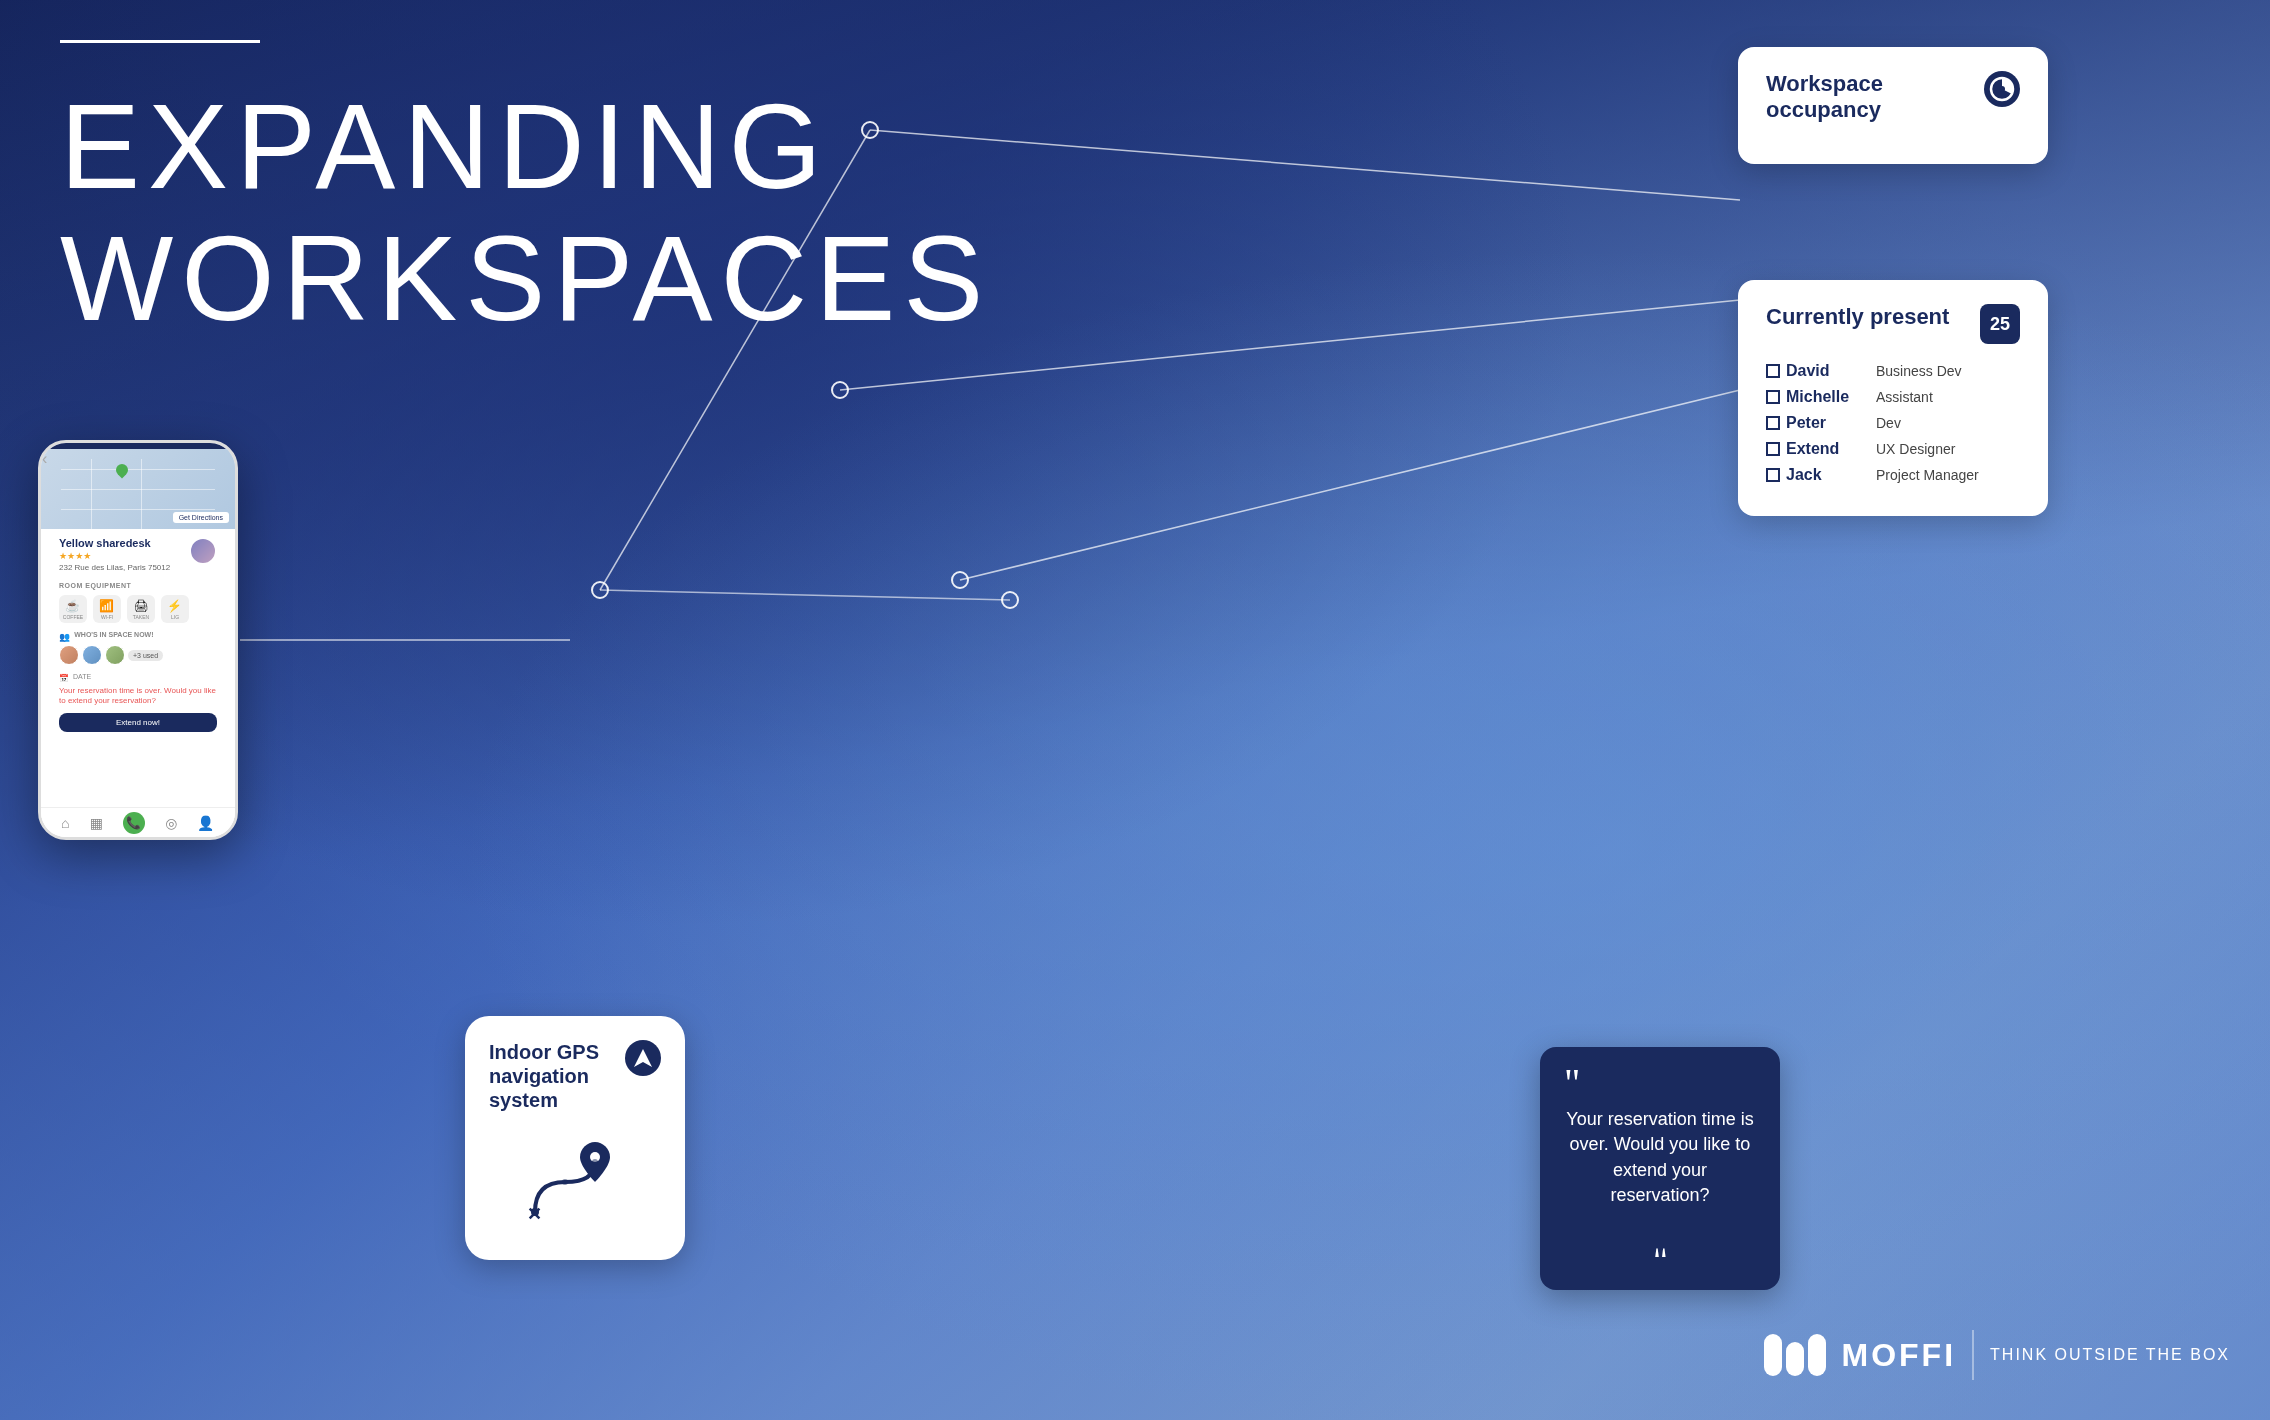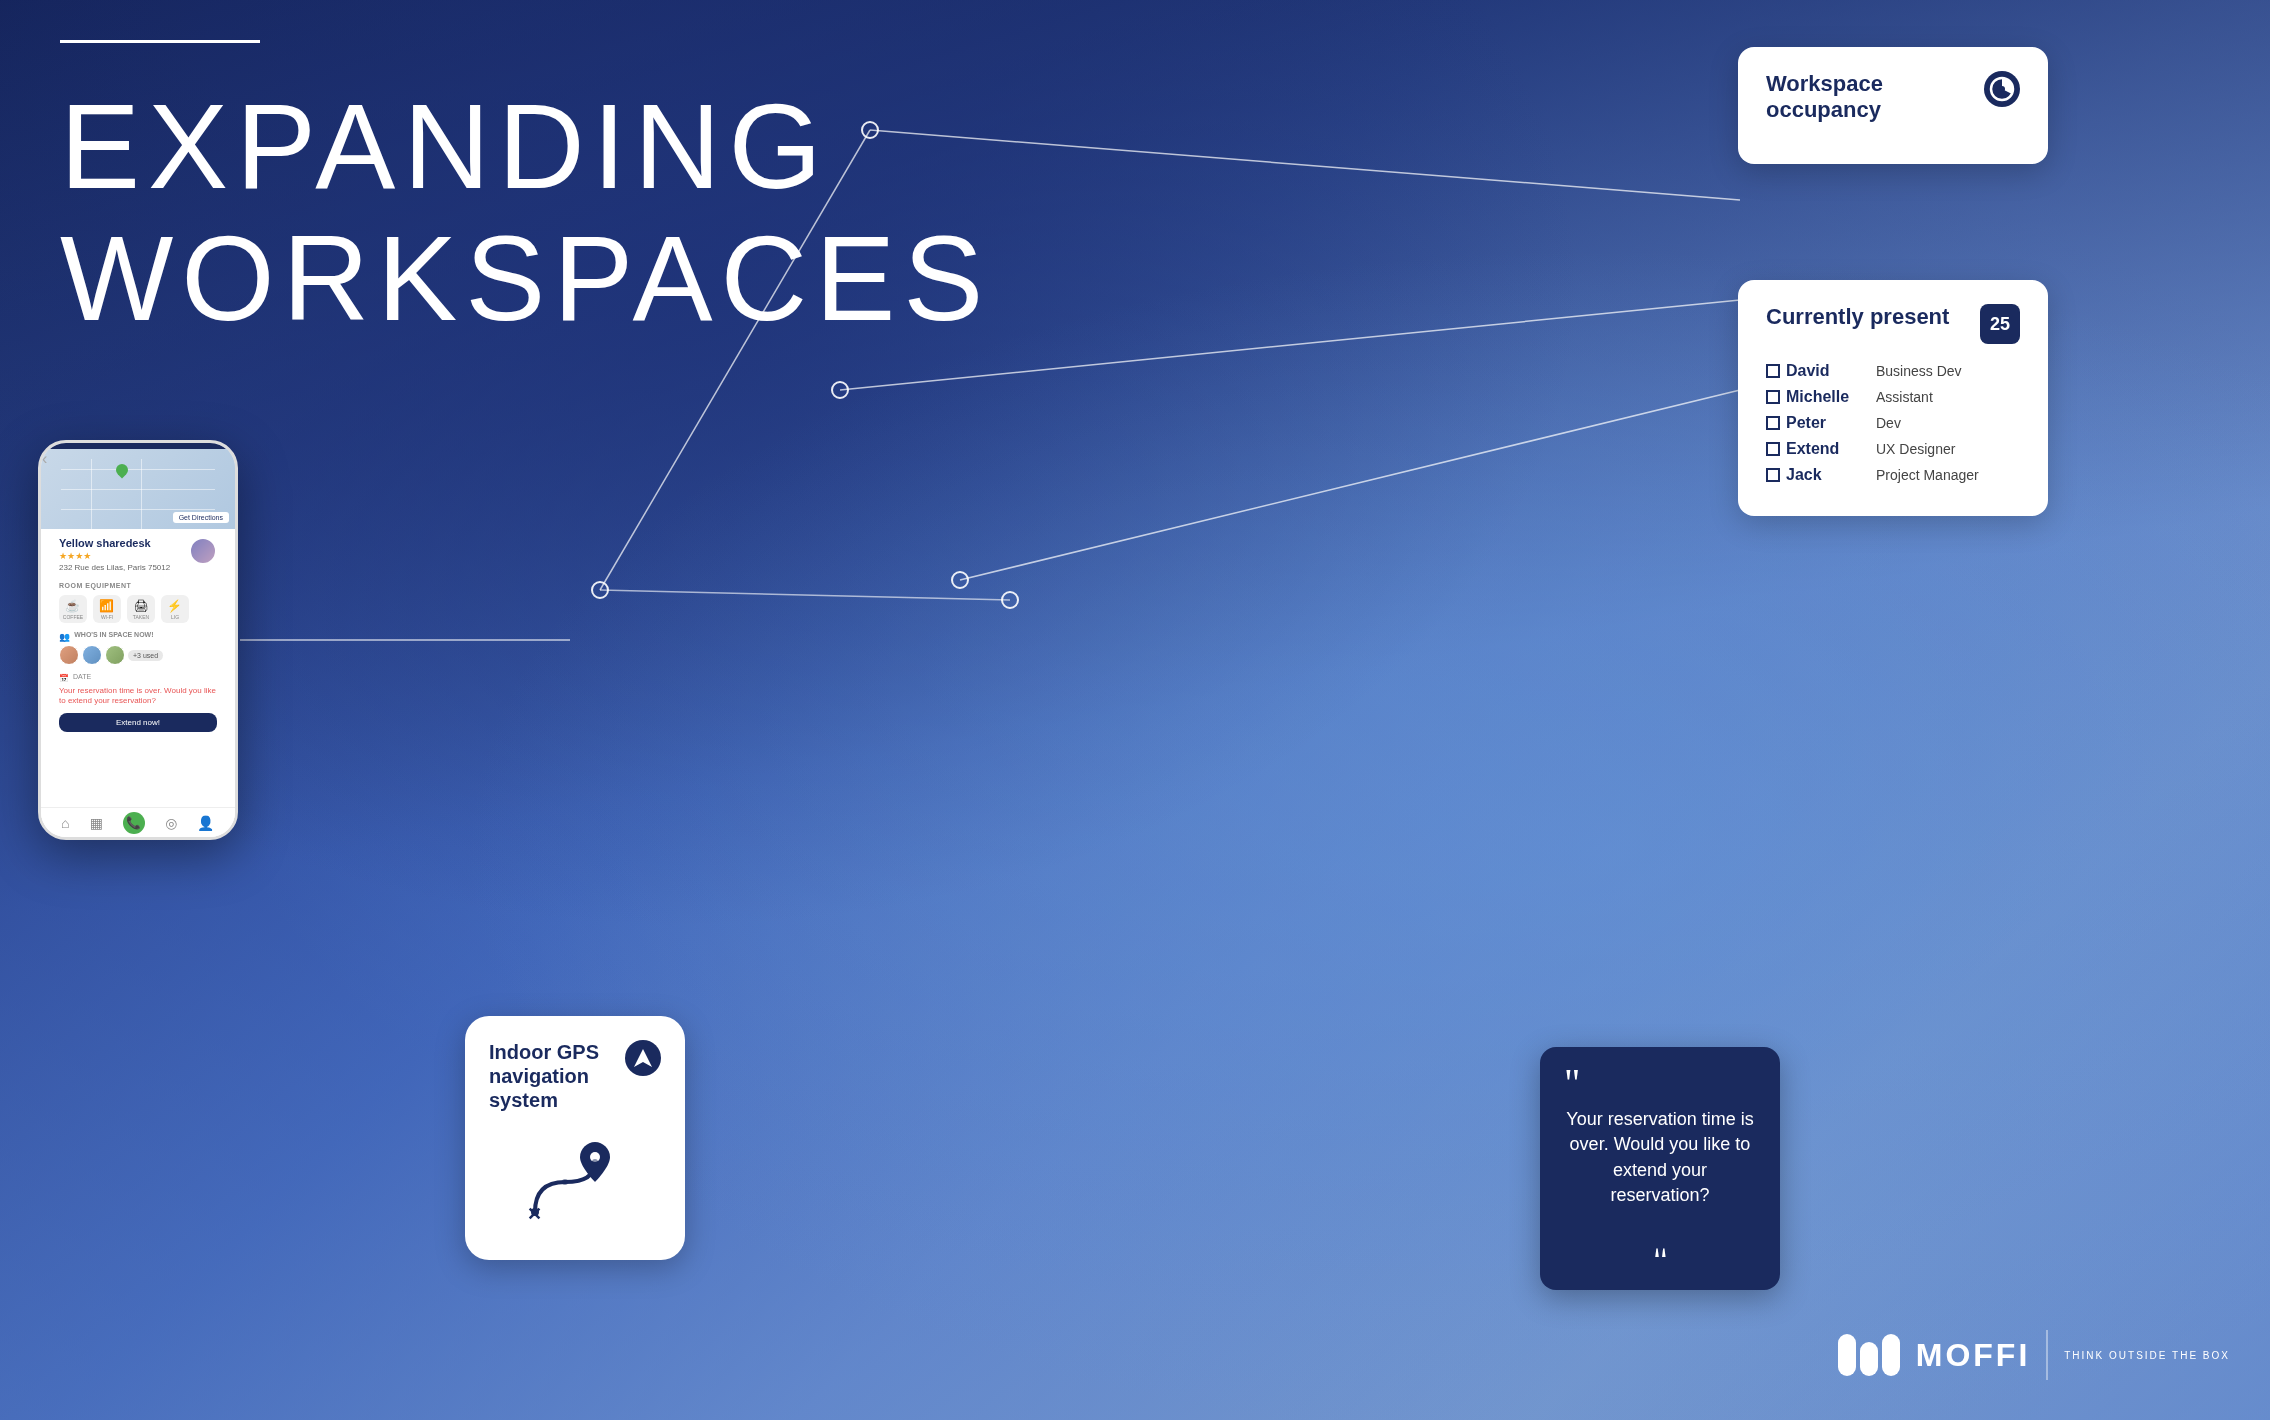--- a/index.html
+++ b/index.html
@@ -488,21 +488,21 @@
       letter-spacing: 3px;
     }
 
     .logo-divider {
       width: 2px;
       height: 50px;
       background: rgba(255,255,255,0.4);
     }
 
     .tagline {
-      font-size: 10px;
+      font-size: 16px;
       color: white;
       letter-spacing: 2px;
       text-transform: uppercase;
     }
 
     
     .pie-chart-svg {
       width: 28px;
       height: 28px;
     }

